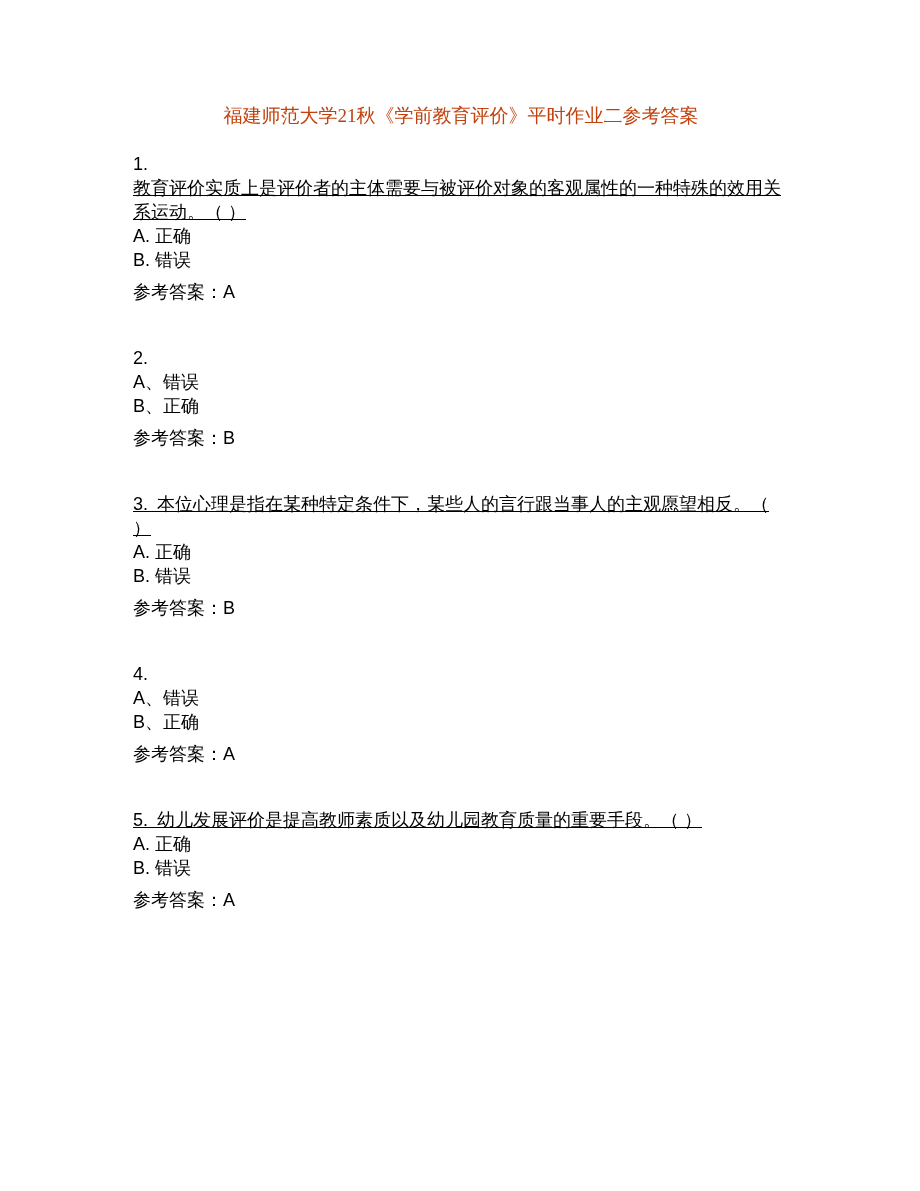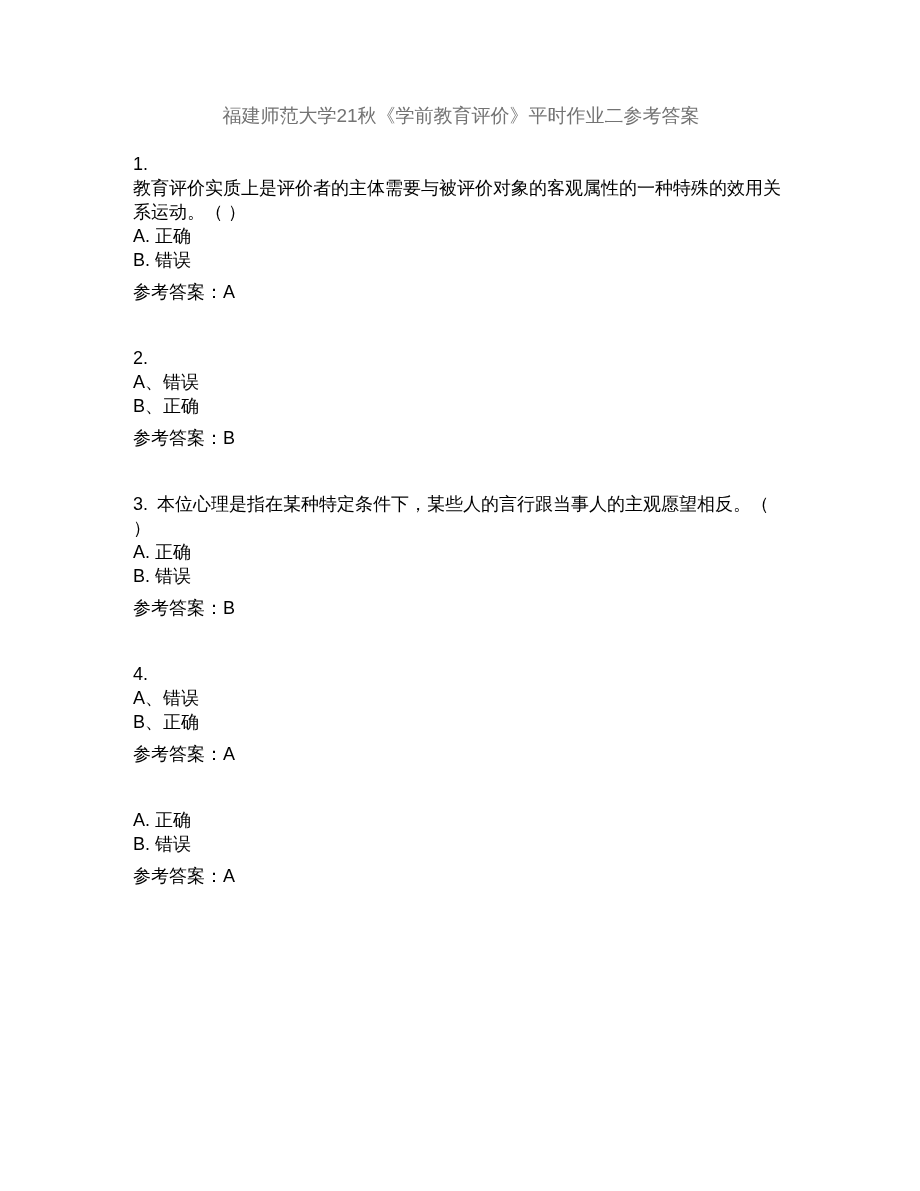--- a/index.html
+++ b/index.html
@@ -17,29 +17,29 @@
     overflow: hidden;
   }
   .page {
     box-sizing: border-box;
     width: 920px;
     height: 1191px;
     padding: 102px 131px 0 133px;
   }
   .doc-title {
     text-align: center;
-    font-family: Liberation Sans, sans-serif;
+    font-family: Liberation Serif, serif;
     font-size: 19px;
     line-height: 28px;
     font-weight: 400;
-    color: #737373;
+    color: #c2410c;
   }
   .question { margin-top: 42px; }
   .question.first { margin-top: 22px; }
-  .q-text { word-break: break-all; }
+  .q-text { word-break: break-all; text-decoration: underline; }
   .answer-line { margin-top: 8px; }
 </style>
 </head>
 <body>
 
 <div class="page">
 
   <div class="doc-title">福建师范大学21秋《学前教育评价》平时作业二参考答案</div>
 
   <div class="question first">
@@ -65,18 +65,19 @@
   </div>
 
   <div class="question">
     <div>4.</div>
     <div>A、错误</div>
     <div>B、正确</div>
     <div class="answer-line"><span>参考答案：</span><span>A</span></div>
   </div>
 
   <div class="question">
+    <div class="q-text">5. 幼儿发展评价是提高教师素质以及幼儿园教育质量的重要手段。（ ）</div>
     <div>A. 正确</div>
     <div>B. 错误</div>
     <div class="answer-line"><span>参考答案：</span><span>A</span></div>
   </div>
 
 </div>
 
 </body></html>

